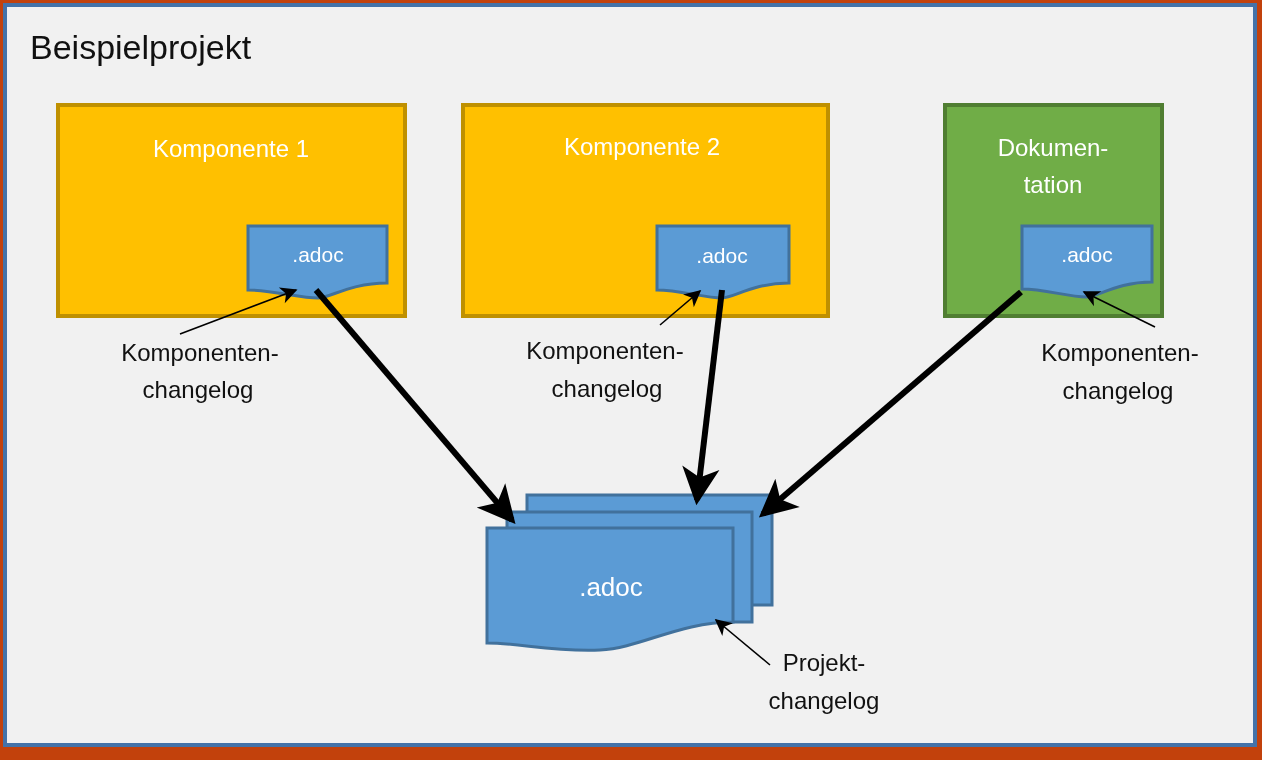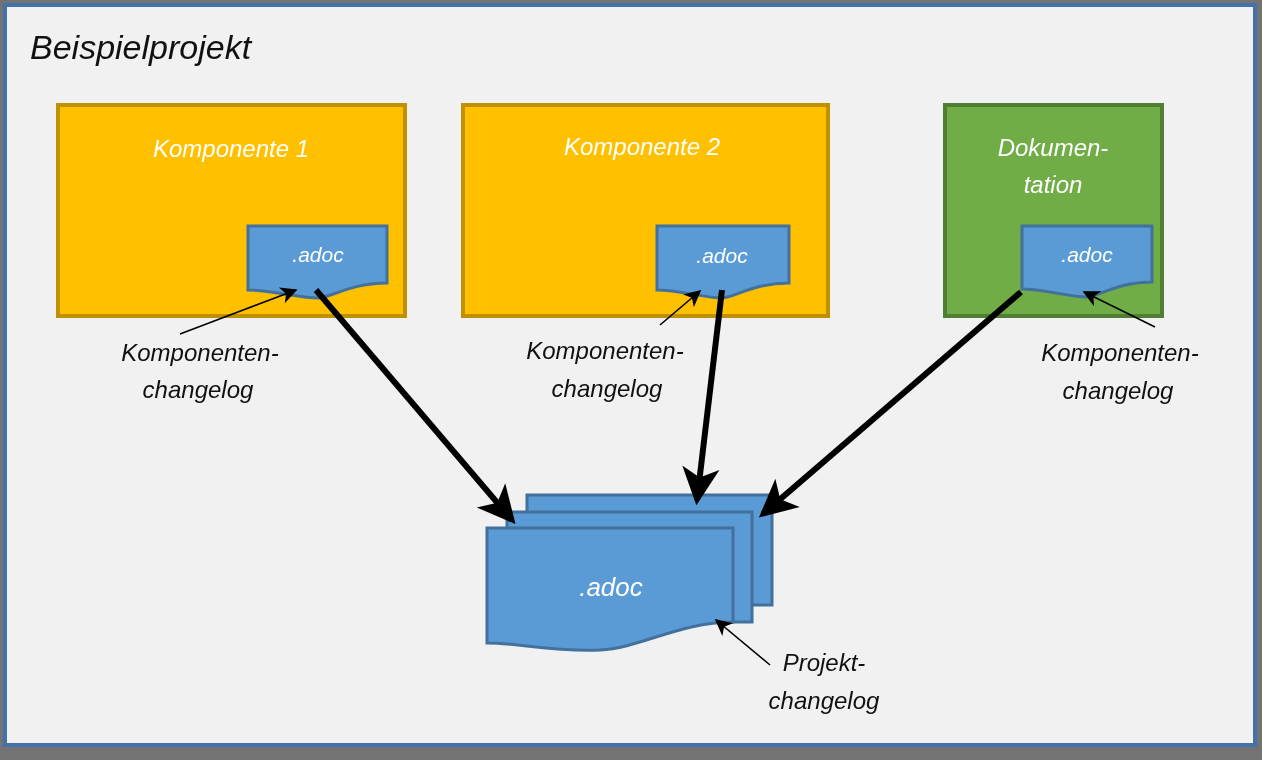--- a/index.html
+++ b/index.html
@@ -4,24 +4,23 @@
 <style>
   html, body {
     margin: 0;
     padding: 0;
     background: #ffffff;
   }
   #canvas {
     position: relative;
     width: 1262px;
     height: 760px;
-    background: #737373;
+    background: #c2410c;
     font-family: "Liberation Sans", sans-serif;
     overflow: hidden;
-    font-style: italic;
   }
   #diagram-svg {
     position: absolute;
     left: 0;
     top: 0;
     width: 1262px;
     height: 760px;
   }
   .frame-title {
     font-size: 34px;

